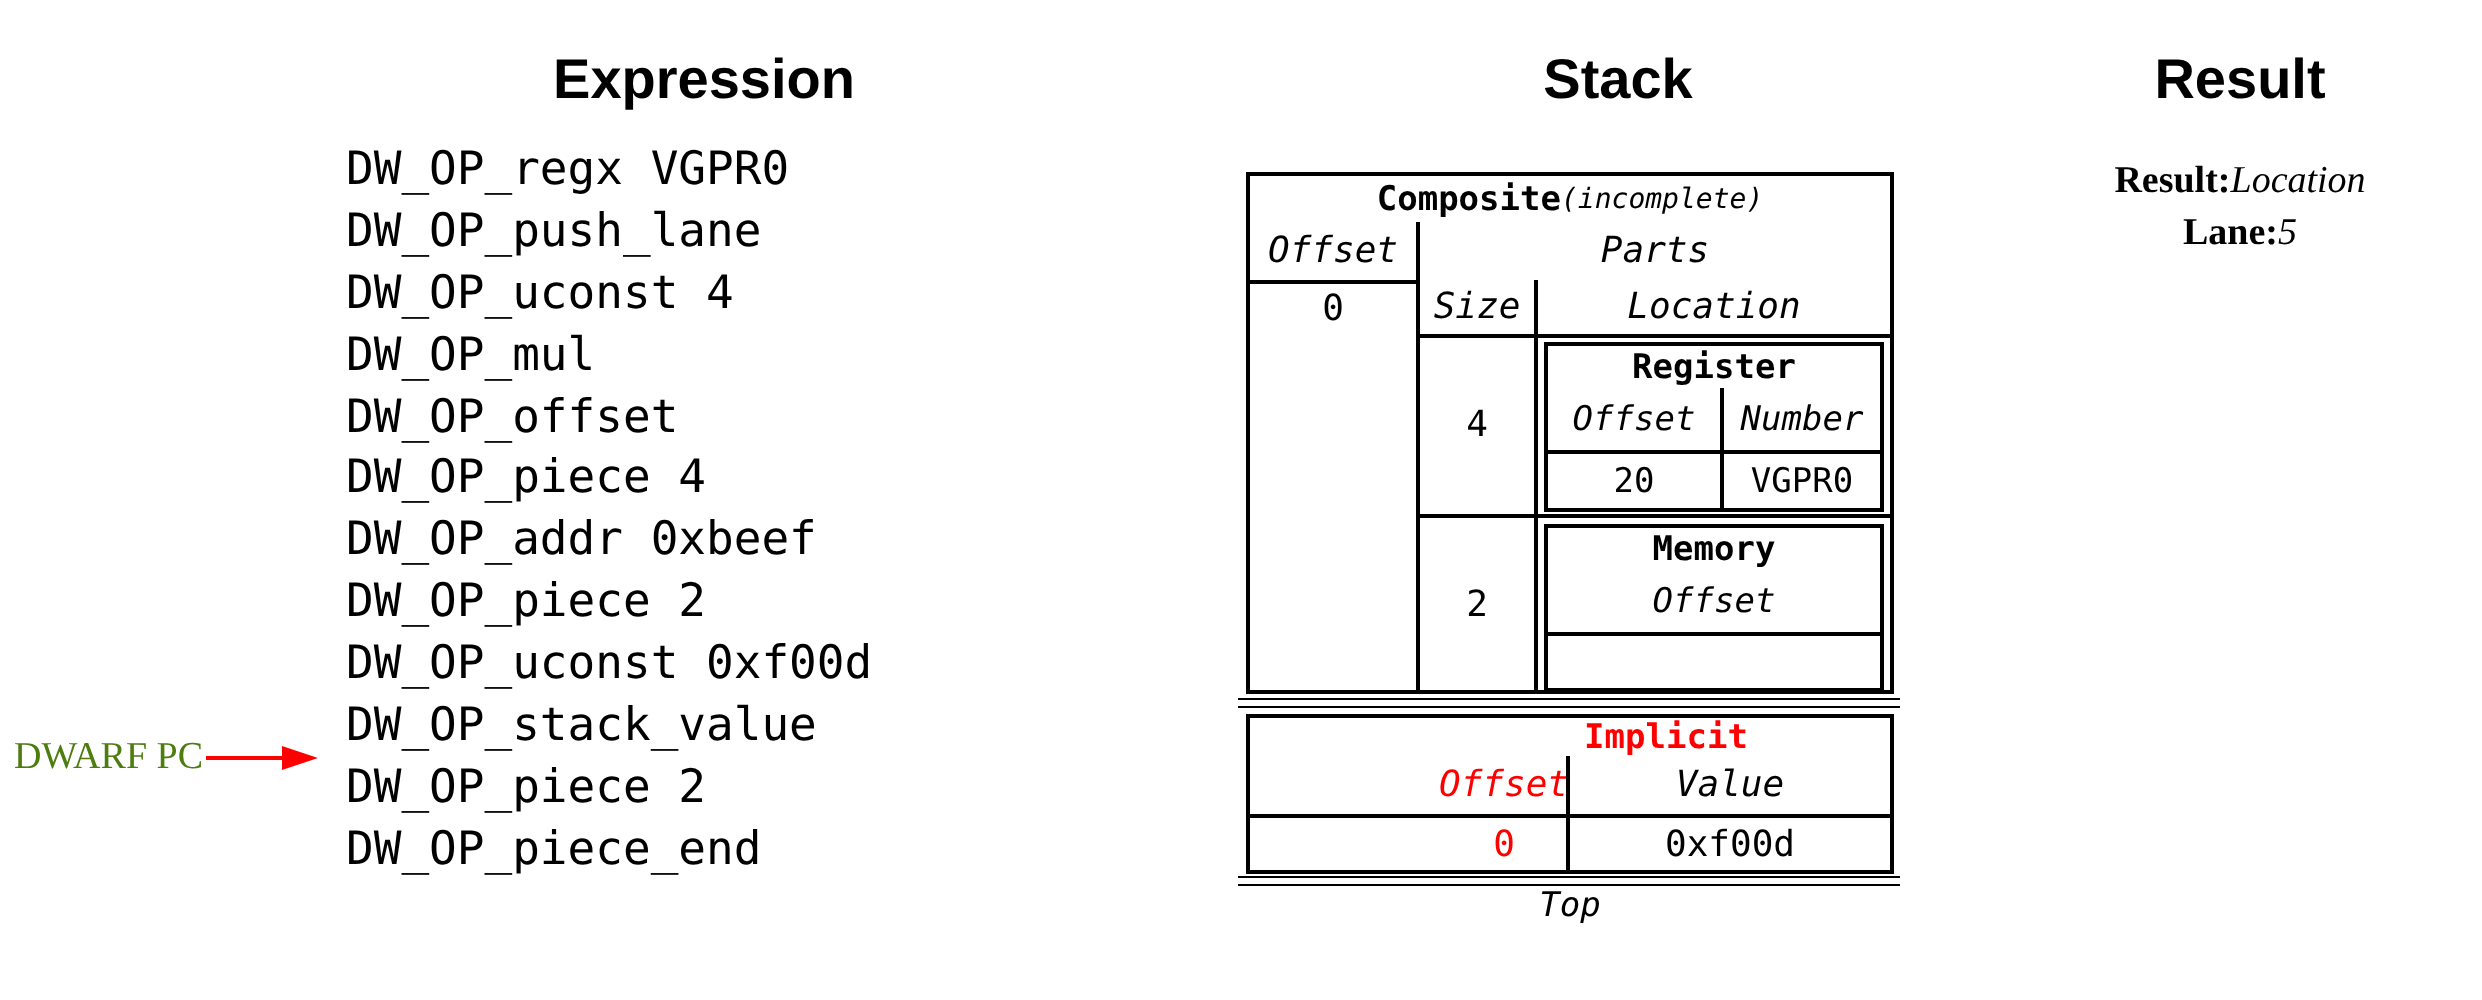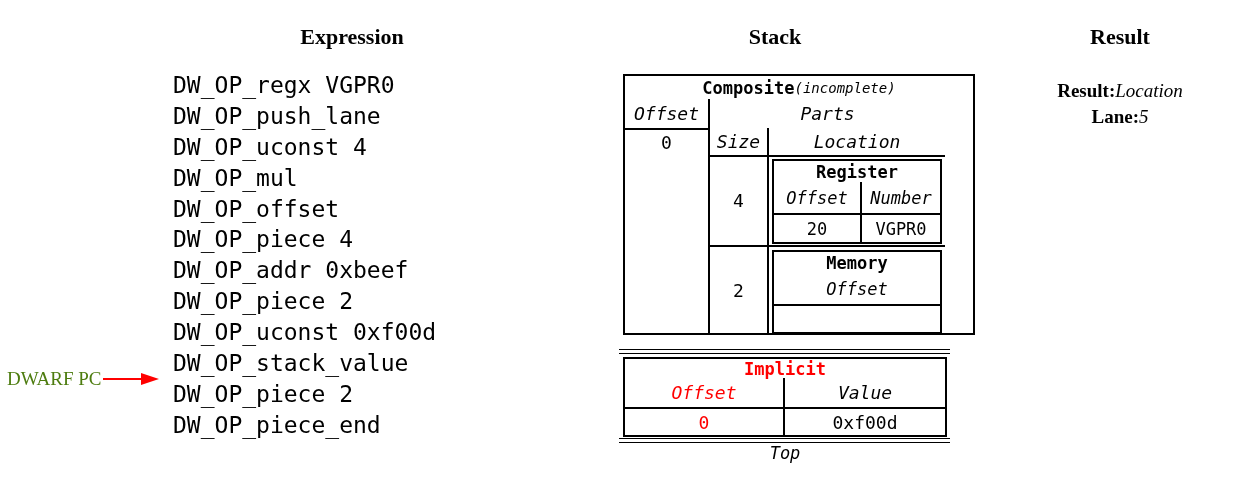--- a/index.html
+++ b/index.html
@@ -4,57 +4,57 @@
 <style>
   * { margin:0; padding:0; box-sizing:border-box; }
   html,body { background:#fff; }
   body {
     width:1241px; height:500px; position:relative; overflow:hidden;
     font-family:"DejaVu Sans Mono", monospace; color:#000;
   }
   .a { position:absolute; }
   .col-title {
     position:absolute; top:24px; transform:translateX(-50%);
-    font-family:Liberation Serif, serif; font-weight:bold; font-size:22px;
+    font-family:Liberation Sans, sans-serif; font-weight:bold; font-size:28px;
     white-space:nowrap;
   }
   
   .expr-list { position:absolute; left:173px; top:70px; font-size:23px; }
   .expr-item { height:30.9px; line-height:30.9px; white-space:pre; }
   
   .pc-pointer { position:absolute; left:7px; top:368px; height:22px; display:flex; align-items:center; }
   .pc-label { font-family:"Liberation Serif", serif; font-size:19px; color:#4d7c0f; white-space:nowrap; }
   .pc-line { width:38px; height:2px; background:#ff0000; margin-left:1px; }
   .pc-head { width:0; height:0; border-left:18px solid #ff0000; border-top:6.5px solid transparent; border-bottom:6.5px solid transparent; }
   
   .box { position:absolute; border:2px solid #000; background:#fff; }
   .hl { position:absolute; background:#000; height:2px; }
   .vl { position:absolute; background:#000; width:2px; }
   .cell { position:absolute; display:flex; align-items:center; justify-content:center; font-size:18px; white-space:nowrap; }
   .it  { font-style:italic; }
   .bd  { font-weight:bold; }
-  .red { color:#ff0000; }
+  .red { color:#ff0000;margin-left:48px; }
   .comp-title { position:absolute; left:0; right:0; top:0; height:23px; display:flex; align-items:center; justify-content:center; }
   .comp-title .kind { font-weight:bold; font-size:17px; }
   .comp-title .qual { font-style:italic; font-size:14px; }
   .sub-title { position:absolute; left:0; right:0; top:0; height:21px; display:flex; align-items:center; justify-content:center; font-weight:bold; font-size:17px; }
   .dbl-sep { position:absolute; left:619px; width:331px; height:5px; border-top:1.5px solid #000; border-bottom:1.5px solid #000; }
   .top-label { position:absolute; left:623px; top:443px; width:324px; text-align:center; font-style:italic; font-size:17px; }
   
   .context { position:absolute; left:1020px; top:78px; width:200px; text-align:center; font-family:"Liberation Serif", serif; font-size:19px; line-height:26px; }
   .context .lbl { font-weight:bold; }
   .context .val { font-style:italic; }
 </style>
 </head>
 <body>
 
 <div class="a" style="left:0;top:0;width:1241px;height:500px;">
 
   <div class="col-title" style="left:352px;">Expression</div>
-  <div class="col-title" style="left:775px;text-align:right;">Stack</div>
+  <div class="col-title" style="left:809px;text-align:right;">Stack</div>
   <div class="col-title" style="left:1120px;">Result</div>
 
   <div class="expr-list">
     <div class="expr-item">DW_OP_regx VGPR0</div>
     <div class="expr-item">DW_OP_push_lane</div>
     <div class="expr-item">DW_OP_uconst 4</div>
     <div class="expr-item">DW_OP_mul</div>
     <div class="expr-item">DW_OP_offset</div>
     <div class="expr-item">DW_OP_piece 4</div>
     <div class="expr-item">DW_OP_addr 0xbeef</div>
@@ -64,21 +64,21 @@
     <div class="expr-item">DW_OP_piece 2</div>
     <div class="expr-item">DW_OP_piece_end</div>
   </div>
 
   <div class="pc-pointer">
     <span class="pc-label">DWARF PC</span>
     <span class="pc-line"></span>
     <span class="pc-head"></span>
   </div>
 
-  <div class="box" style="left:623px;top:74px;width:352px;height:261px;text-decoration:underline;">
+  <div class="box" style="left:623px;top:86px;width:324px;height:261px;text-decoration:underline;">
     <div class="comp-title">
       <span class="kind">Composite</span>
         <span class="qual">(incomplete)</span>
     </div>
 
     <div class="vl" style="left:83px;top:23px;height:234px;"></div>
 
     <div class="cell it" style="left:0;top:23px;width:83px;height:29px;">Offset</div>
     <div class="cell it" style="left:85px;top:23px;width:235px;height:29px;">Parts</div>
 

